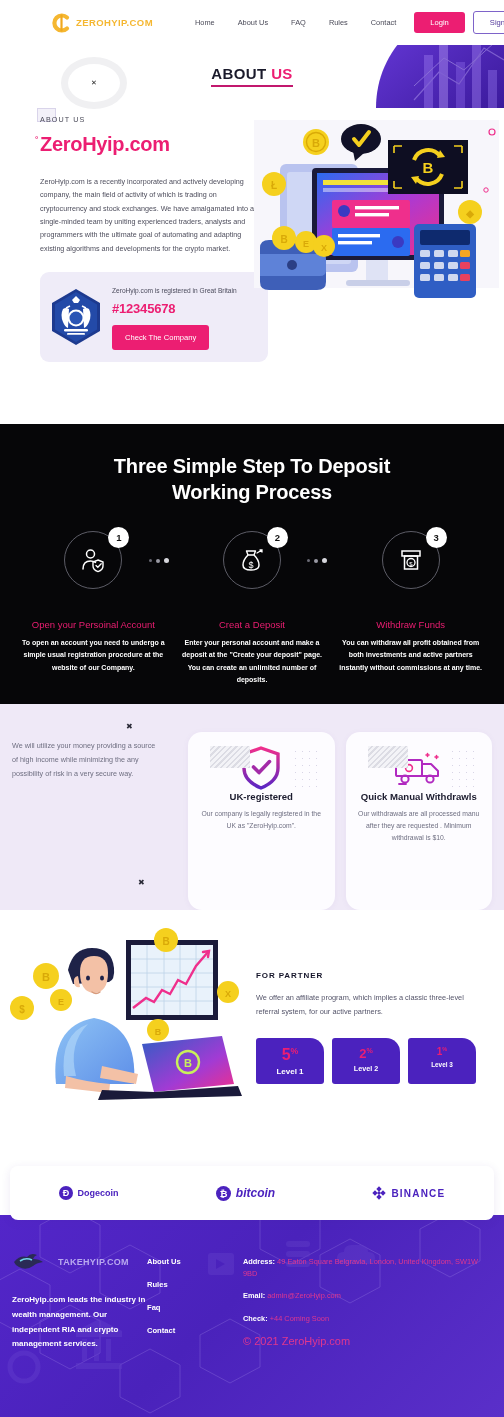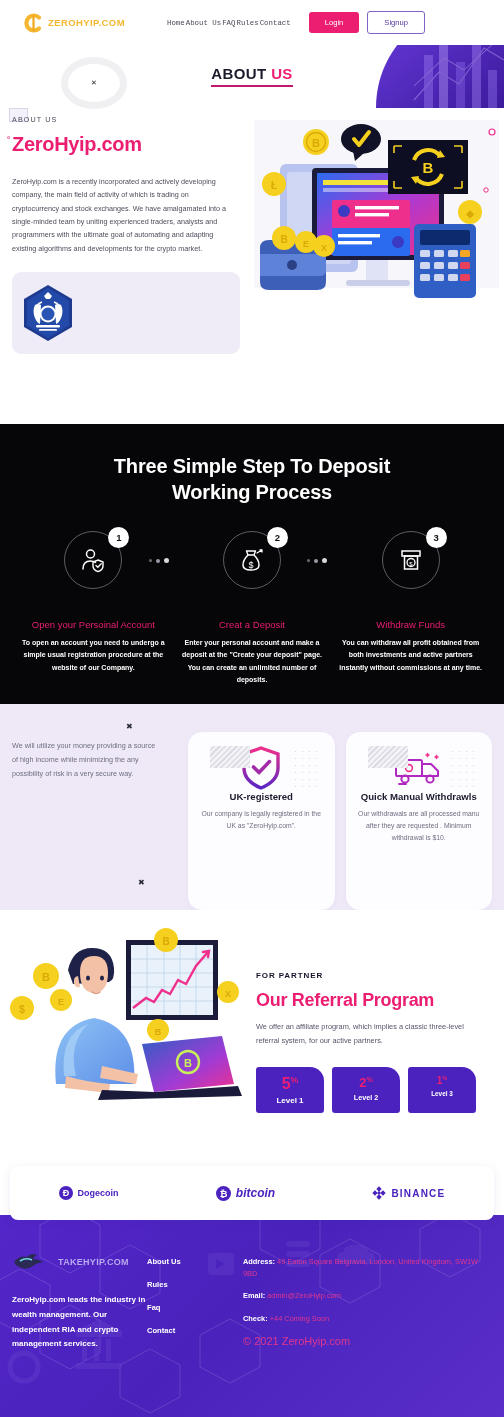--- a/index.html
+++ b/index.html
@@ -3,32 +3,32 @@
 <meta charset="utf-8">
 <style>
   * { margin:0; padding:0; box-sizing:border-box; }
   html,body { width:504px; }
   body {
     font-family:"Liberation Sans", sans-serif;
     background:#ffffff;
     width:504px; height:1417px;
     overflow:hidden; position:relative;
   }
-  .page { width:504px; height:1417px; position:relative; overflow:hidden; }
+  .page { width:504px; height:1417px; position:relative; overflow:hidden;padding-left:28px; }
 
   
   .header {
     position:relative; height:45px; width:504px;
     display:flex; align-items:center; padding:0 10px;
     background:#fff; z-index:40;
   }
   .logo { display:flex; align-items:center; gap:4px; margin-left:12px; }
   .logo-mark { width:22px; height:22px; position:relative; }
   .logo-text { font-size:9.5px; font-weight:bold; color:#F5B731; letter-spacing:.4px; }
-  .nav { display:flex; gap:1px; margin-left:42px;font-family:Liberation Mono, monospace; }
+  .nav { display:flex; gap:23px; margin-left:42px; }
   .nav a { font-size:7.4px; color:#4a4a58; text-decoration:none; font-weight:500; white-space:nowrap;}
   .btn-login {
     margin-left:18px; background:#EC1E72; color:#fff; border:none;
     font-size:7.6px; padding:6px 16px; border-radius:3px; cursor:pointer;
     font-family:"Liberation Sans", sans-serif;
   }
   .btn-signup {
     margin-left:8px; background:transparent; color:#53389b; border:1px solid #7e63c9;
     font-size:7.6px; padding:6px 16px; border-radius:3px; cursor:pointer;
     font-family:"Liberation Sans", sans-serif; position:relative; z-index:5;
@@ -300,20 +300,25 @@
             <circle cx="26" cy="30" r="8.5" fill="#fff"></circle>
             <circle cx="26" cy="30" r="6.5" fill="#2a55b5"></circle>
             <path d="M22,12 l4,-4 l4,4 l-2,3 h-4 z" fill="#fff"></path>
             <path d="M13,21 q-3,6 0,13 q2,5 5,6 l1,-19 q-3,-2 -6,0z" fill="#fff"></path>
             <path d="M39,21 q3,6 0,13 q-2,5 -5,6 l-1,-19 q3,-2 6,0z" fill="#fff"></path>
             <rect x="14" y="41" width="24" height="2.4" rx="1.2" fill="#fff"></rect>
             <rect x="17" y="45" width="18" height="1.8" rx=".9" fill="#fff"></rect>
             <path d="M20,18 l-4,2 M32,18 l4,2" stroke="#fff" stroke-width="1.4"></path>
           </svg>
         </span>
+        <div class="reg-info">
+          <div class="reg-sub">ZeroHyip.com is registered in Great Britain</div>
+          <div class="reg-num">#12345678</div>
+          <button class="btn-check">Check The Company</button>
+        </div>
       </div>
     </div>
 
     <div class="about-right">
       <svg width="250" height="190" viewBox="0 0 250 190">
         <rect x="0" y="8" width="245" height="168" fill="#f7f6fb"></rect>
 
         <rect x="26" y="52" width="78" height="108" rx="6" fill="#b9c3ef"></rect>
         <rect x="33" y="60" width="64" height="92" rx="3" fill="#cfd7f5"></rect>
 
@@ -559,21 +564,20 @@
         </defs>
         <path d="M136,118 L216,110 L228,158 L148,166z" fill="url(#lid)"></path>
         <circle cx="182" cy="136" r="11" fill="none" stroke="#c9f05a" stroke-width="2.4"></circle>
         <text x="182" y="141" font-size="11" font-weight="bold" fill="#c9f05a" text-anchor="middle" font-family="Liberation Sans, sans-serif">B</text>
         <path d="M96,164 L148,166 L232,160 L236,170 L92,174z" fill="#1a1a3a"></path>
       </svg>
     </div>
 
     <div class="ref-right">
       <div class="ref-eyebrow">FOR PARTNER</div>
-      <h2>Our Referral Program</h2>
       <p>We offer an affiliate program, which implies a classic three-level referral system, for our active partners.</p>
 
       <div class="levels">
         <div class="lvl">
           <div class="pct"><span>5</span><sup>%</sup></div>
           <div class="lab">Level 1</div>
         </div>
         <div class="lvl">
           <div class="pct"><span>2</span><sup>%</sup></div>
           <div class="lab">Level 2</div>

